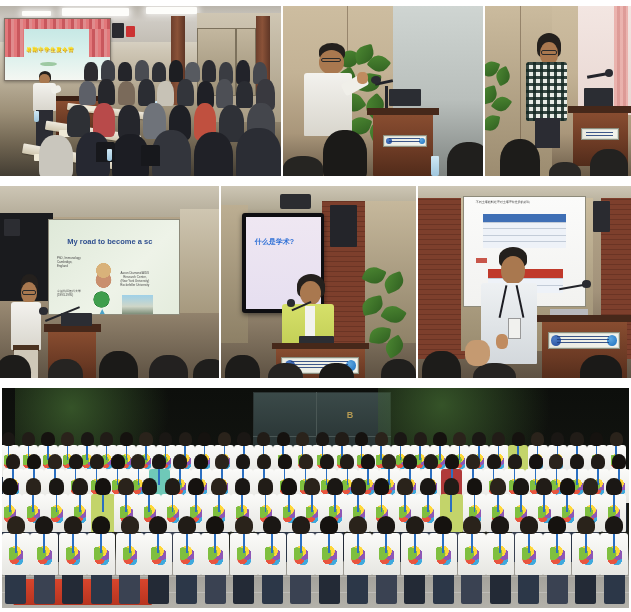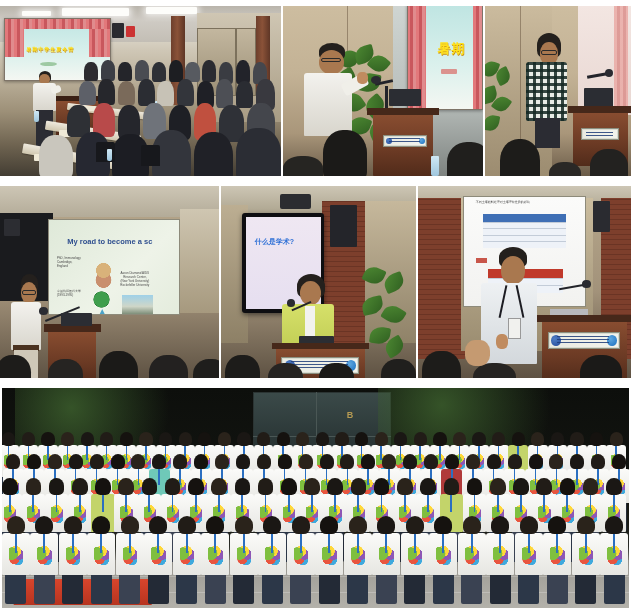--- a/index.html
+++ b/index.html
@@ -307,27 +307,20 @@
     </div>
 
     <div class="divider-v"></div>
 
     <div class="panel" id="p12">
       <div class="wall-beige"></div>
       <div class="wall-panelline" style="left:32%;"></div>
       <div class="wall-panelline" style="left:55%;"></div>
       <div style="position:absolute;left:55%;top:0;right:0;bottom:0;background:linear-gradient(180deg,#cfd5d2,#b9bfbc 55%,#7e8380);"></div>
 
-      <div class="screen-proj" style="left:62%;top:-1%;width:38%;height:62%;">
-        <div class="screen-teal"></div>
-        <div class="curtain-l" style="left:-2%;width:26%;height:100%;"></div>
-        <div class="curtain-r" style="right:-10%;width:22%;height:100%;"></div>
-        <div class="screen-title" style="left:40%;top:34%;font-size:13px;">暑期</div>
-        <div style="position:absolute;left:44%;top:62%;width:22%;height:4%;background:#d9534f;opacity:.6;border-radius:1px;"></div>
-      </div>
 
       <div class="plant" style="left:26%;top:22%;width:34%;height:66%;">
         <div class="leaf" style="left:8%;top:6%;width:26%;height:16%;transform:rotate(25deg);"></div>
         <div class="leaf" style="left:30%;top:2%;width:28%;height:15%;transform:rotate(-15deg);"></div>
         <div class="leaf" style="left:52%;top:10%;width:26%;height:15%;transform:rotate(40deg);"></div>
         <div class="leaf" style="left:2%;top:24%;width:30%;height:16%;transform:rotate(-30deg);"></div>
         <div class="leaf" style="left:34%;top:26%;width:32%;height:17%;transform:rotate(12deg);"></div>
         <div class="leaf" style="left:12%;top:44%;width:30%;height:17%;transform:rotate(55deg);"></div>
         <div class="leaf" style="left:44%;top:48%;width:30%;height:16%;transform:rotate(-40deg);"></div>
         <div class="leaf" style="left:22%;top:66%;width:30%;height:16%;transform:rotate(20deg);"></div>

